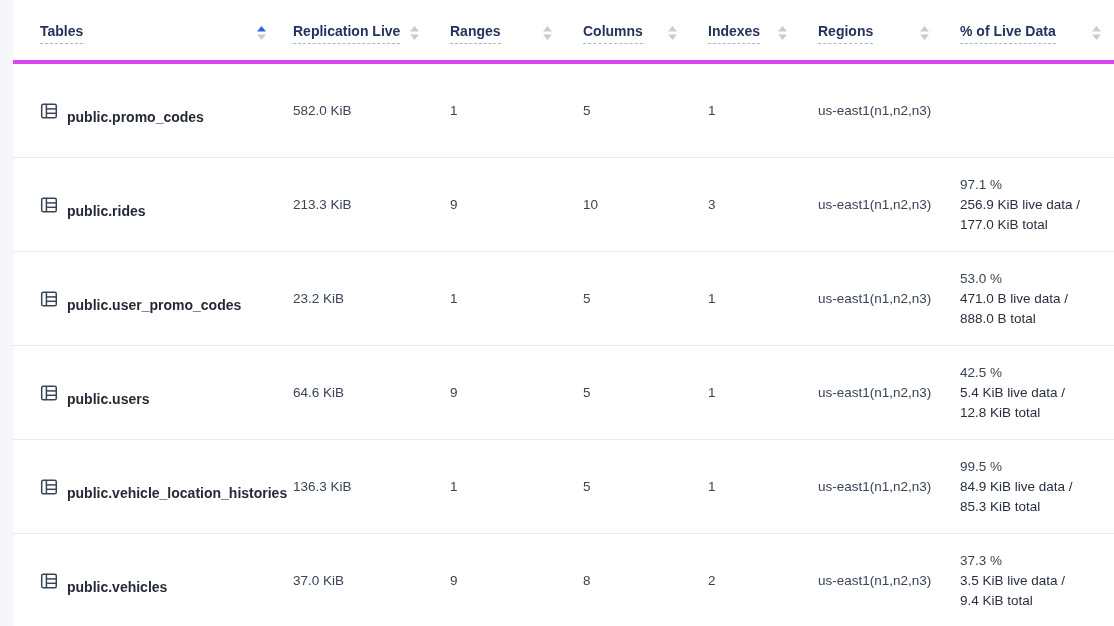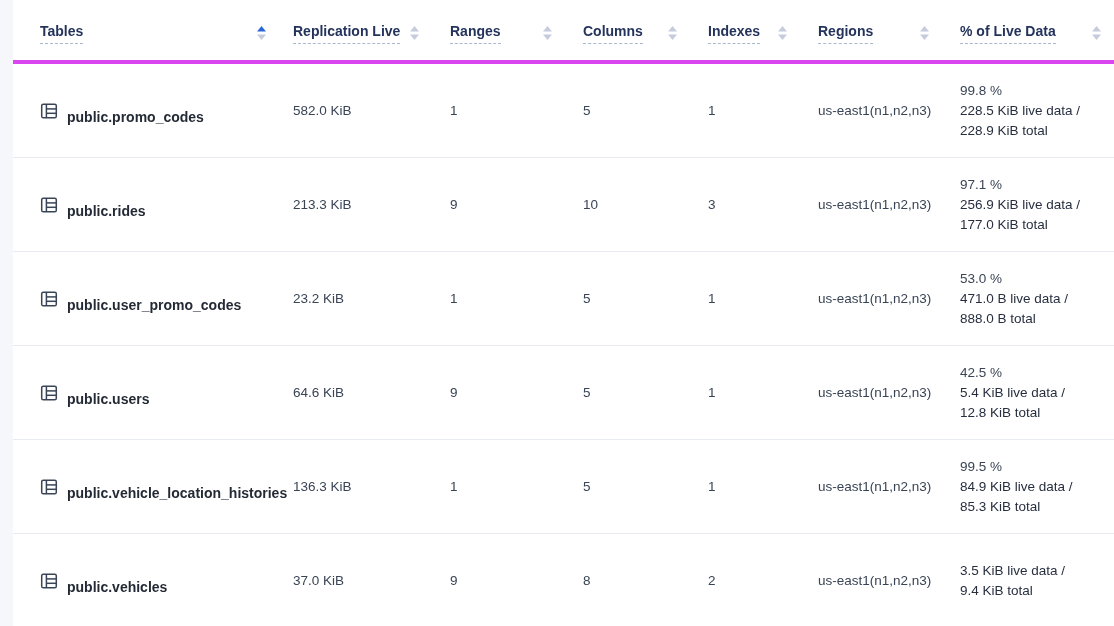--- a/index.html
+++ b/index.html
@@ -156,25 +156,20 @@
             <line x1="6.4" y1="11.3" x2="16.3" y2="11.3" stroke="#394455" stroke-width="1.5"></line>
           </svg>
       </span>
       <span class="tname">public.promo_codes</span>
     </div>
     <div class="td">582.0 KiB</div>
     <div class="td">1</div>
     <div class="td">5</div>
     <div class="td">1</div>
     <div class="td">us-east1(n1,n2,n3)</div>
-    <div class="td">
-      <div class="live-pct">99.8 %</div>
-      <div class="live-detail">228.5 KiB live data /</div>
-      <div class="live-detail">228.9 KiB total</div>
-    </div>
   </div>
 
   <div class="grid tr">
     <div class="td first">
       <span class="ticon">
         <svg width="18" height="18" viewBox="0 0 18 18" fill="none">
             <rect x="1.7" y="2.2" width="14.6" height="13.6" rx="1.6" stroke="#394455" stroke-width="1.5"></rect>
             <line x1="6.4" y1="2.2" x2="6.4" y2="15.8" stroke="#394455" stroke-width="1.5"></line>
             <line x1="6.4" y1="6.9" x2="16.3" y2="6.9" stroke="#394455" stroke-width="1.5"></line>
             <line x1="6.4" y1="11.3" x2="16.3" y2="11.3" stroke="#394455" stroke-width="1.5"></line>
@@ -277,18 +272,19 @@
           </svg>
       </span>
       <span class="tname">public.vehicles</span>
     </div>
     <div class="td">37.0 KiB</div>
     <div class="td">9</div>
     <div class="td">8</div>
     <div class="td">2</div>
     <div class="td">us-east1(n1,n2,n3)</div>
     <div class="td">
+      <div class="live-pct">37.3 %</div>
       <div class="live-detail">3.5 KiB live data /</div>
       <div class="live-detail">9.4 KiB total</div>
     </div>
   </div>
 
 </div>
 
 </body></html>

